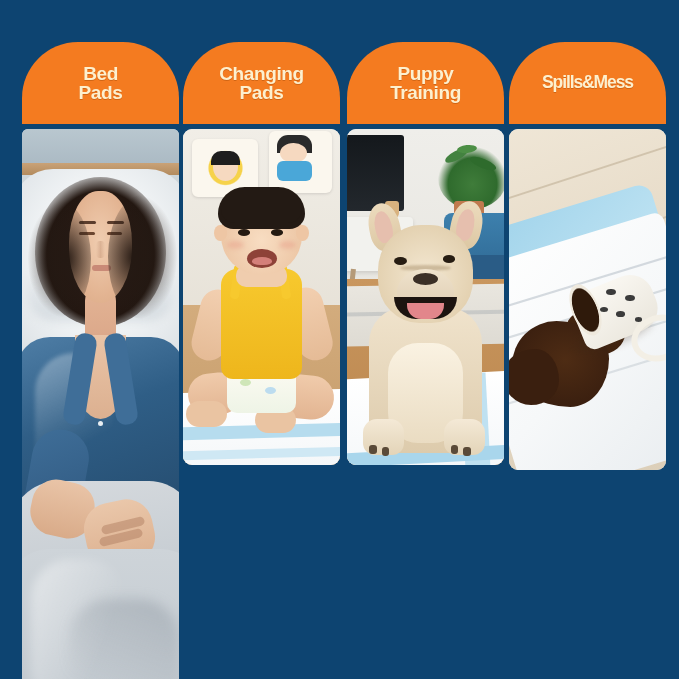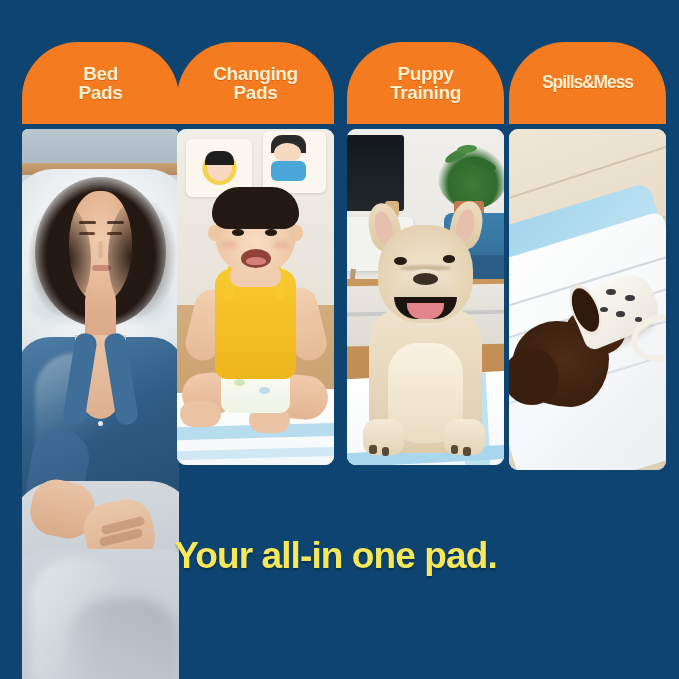--- a/index.html
+++ b/index.html
@@ -27,21 +27,21 @@
     left: 0;
     top: 0;
     width: 679px;
     height: 597px;
   }
   .panel {
     position: absolute;
     top: 42px;
   }
   .panel-1 { left: 22px;  width: 157px; }
-  .panel-2 { left: 177px; width: 157px; }
+  .panel-2 { left: 183px; width: 157px; }
   .panel-3 { left: 347px; width: 157px; }
   .panel-4 { left: 509px; width: 157px; }
 
   
   .tab {
     position: relative;
     height: 82px;
     background: #f47b20;
     border-radius: 56px 56px 0 0;
     display: flex;
@@ -558,16 +558,15 @@
         <div class="p3-muzzle"></div>
         <div class="p3-nose"></div>
         <div class="p3-mouth"></div>
         <div class="p3-tongue"></div>
       </div>
     </div>
 
   </div>
 
   <div class="headline">
-    <span class="headline-sub">Your all-in one pad.</span>
   </div>
 
 </div>
 
 </body></html>

